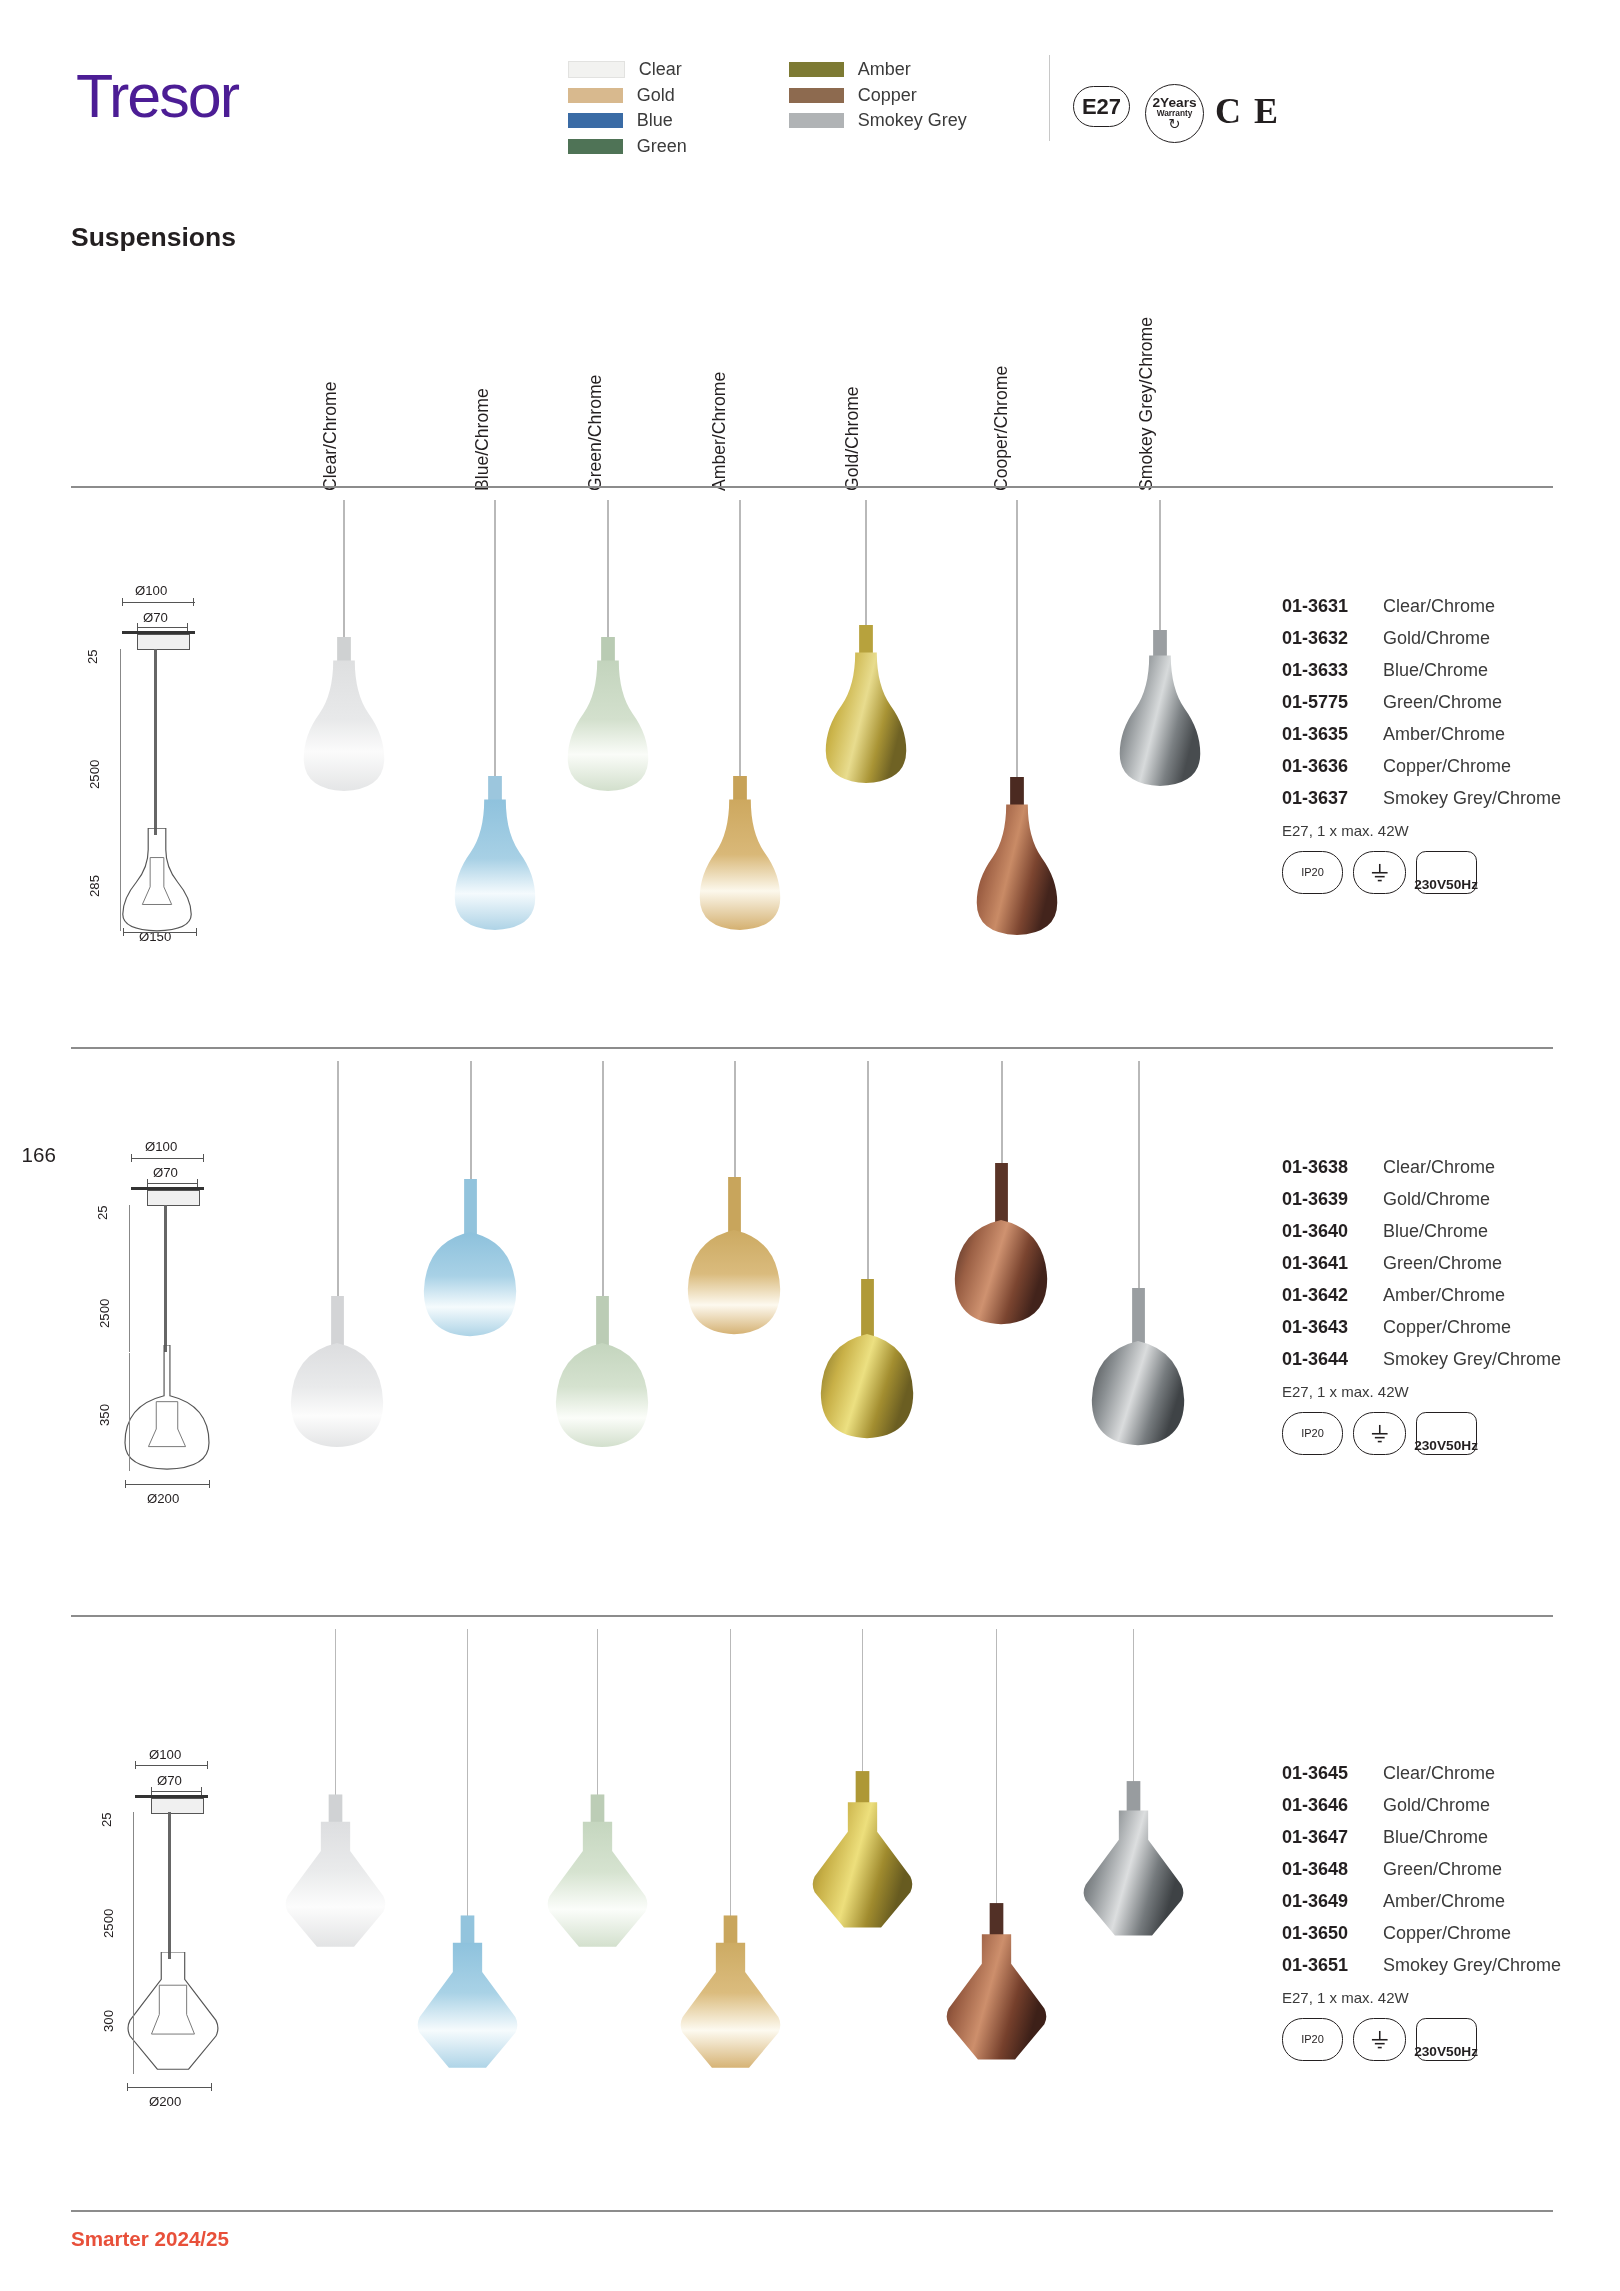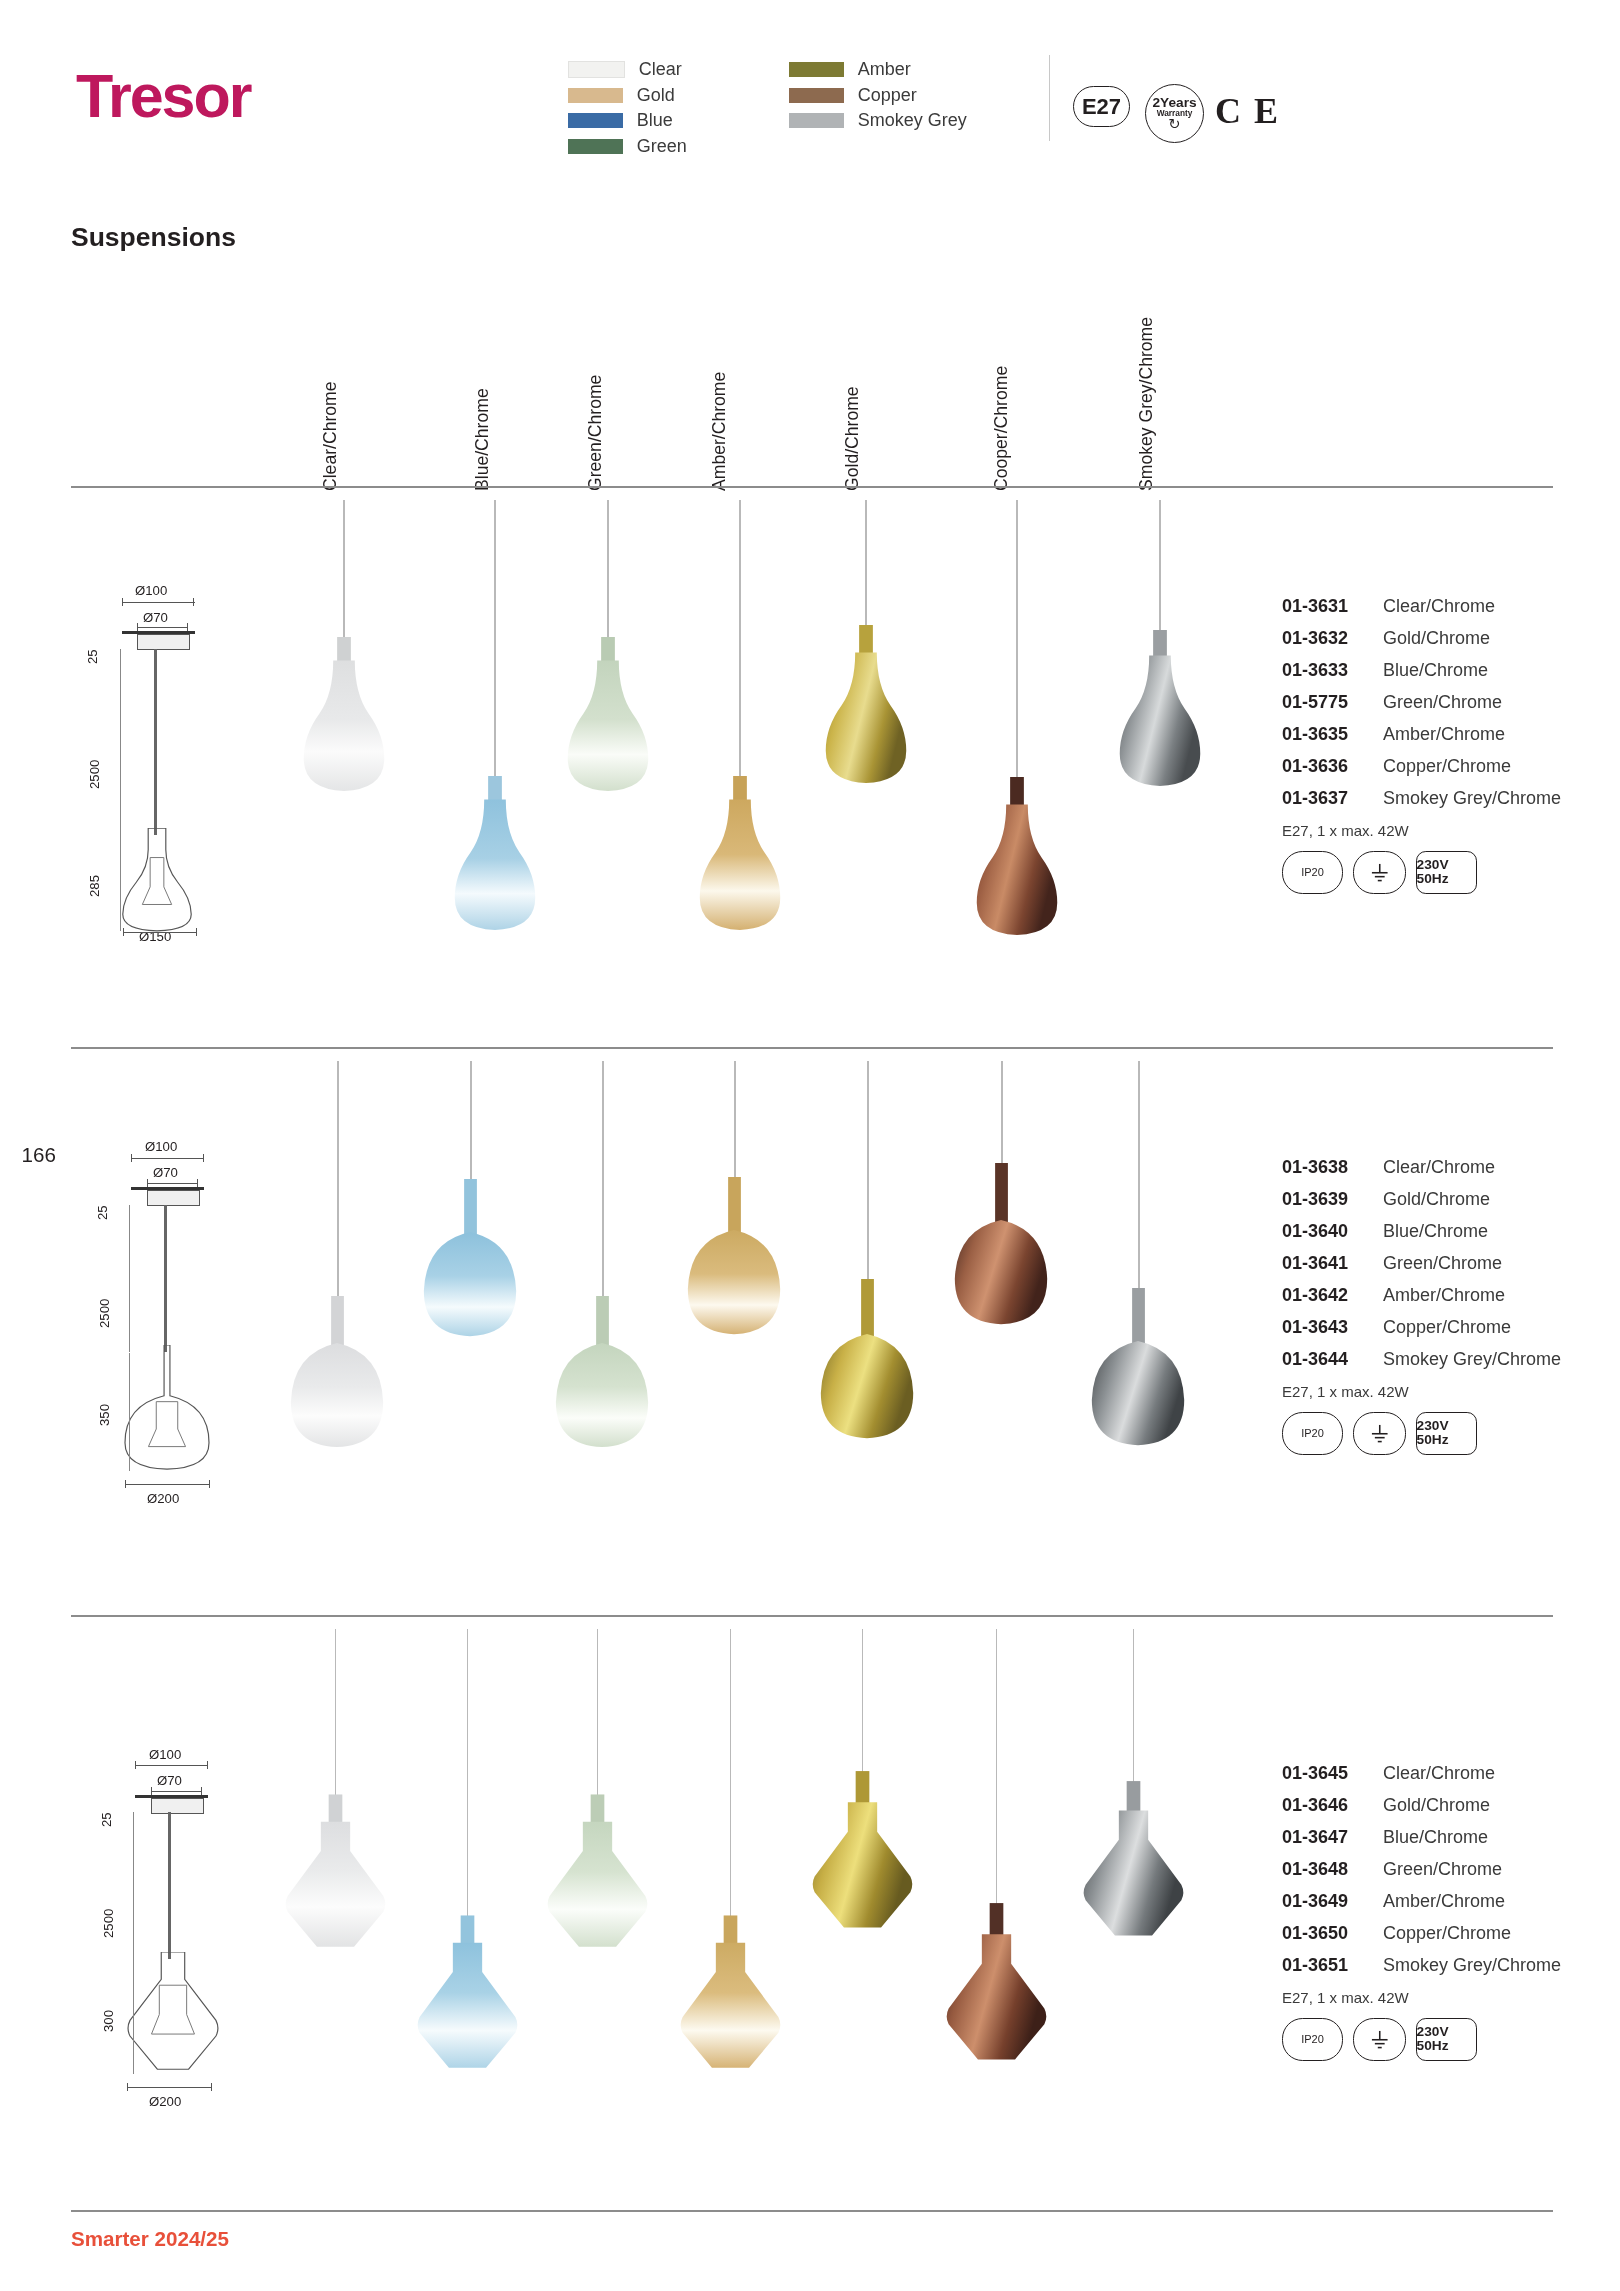--- a/index.html
+++ b/index.html
@@ -9,22 +9,22 @@
     font-family:"Liberation Sans", sans-serif;
     color:#231f20;
     position:relative;
     overflow:hidden;
   }
   .page { position:relative; width:1620px; height:2292px; }
 
   
   .brand {
     position:absolute; left:76px; top:61px;
-    font-size:61px; font-weight:bold; letter-spacing:-2px;
-    color:#be185d;
+    font-size:61px; font-weight:normal; letter-spacing:-2px;
+    color:#4c1d95;
   }
   .legend { position:absolute; left:568px; top:57px; width:519px; }
   .legend-col { position:absolute; top:0; }
   .legend-col.c1 { left:0; }
   .legend-col.c2 { left:221px; }
   .legend-row { display:flex; align-items:center; height:25.5px; }
   .swatch { width:55px; height:14.7px; margin-right:13.7px; border:0; }
   .legend-label { font-size:18px; color:#3b3b3b; }
 
   .cert-div { position:absolute; left:1049px; top:55px; width:1px; height:86px; background:#c8c8c8; }
@@ -78,21 +78,21 @@
     width:59px; height:41px; border:1.6px solid #231f20; border-radius:20.6px;
     display:flex; align-items:center; justify-content:center;
     font-size:11px; font-weight:normal;
   }
   .badge-earth {
     width:51px; height:41px; border:1.6px solid #231f20; border-radius:20.6px;
     margin-left:9.8px; display:flex; align-items:center; justify-content:center;
   }
   .badge-volt {
     width:59px; height:41px; border:1.6px solid #231f20; border-radius:9.8px;
-    margin-left:9.8px; display:flex; flex-direction:column; align-items:flex-start; justify-content:center;
+    margin-left:9.8px; display:flex; flex-direction:row; align-items:flex-end; justify-content:center;
     line-height:1.05; font-size:13.7px; font-weight:bold;
   }
 
   
   .dim-text { position:absolute; font-size:13.2px; color:#231f20; white-space:nowrap; }
   .dim-text.vert { transform-origin:left bottom; transform:rotate(-90deg); }
   .dline { position:absolute; background:#555; }
 
   
   .lamp { position:absolute; }

